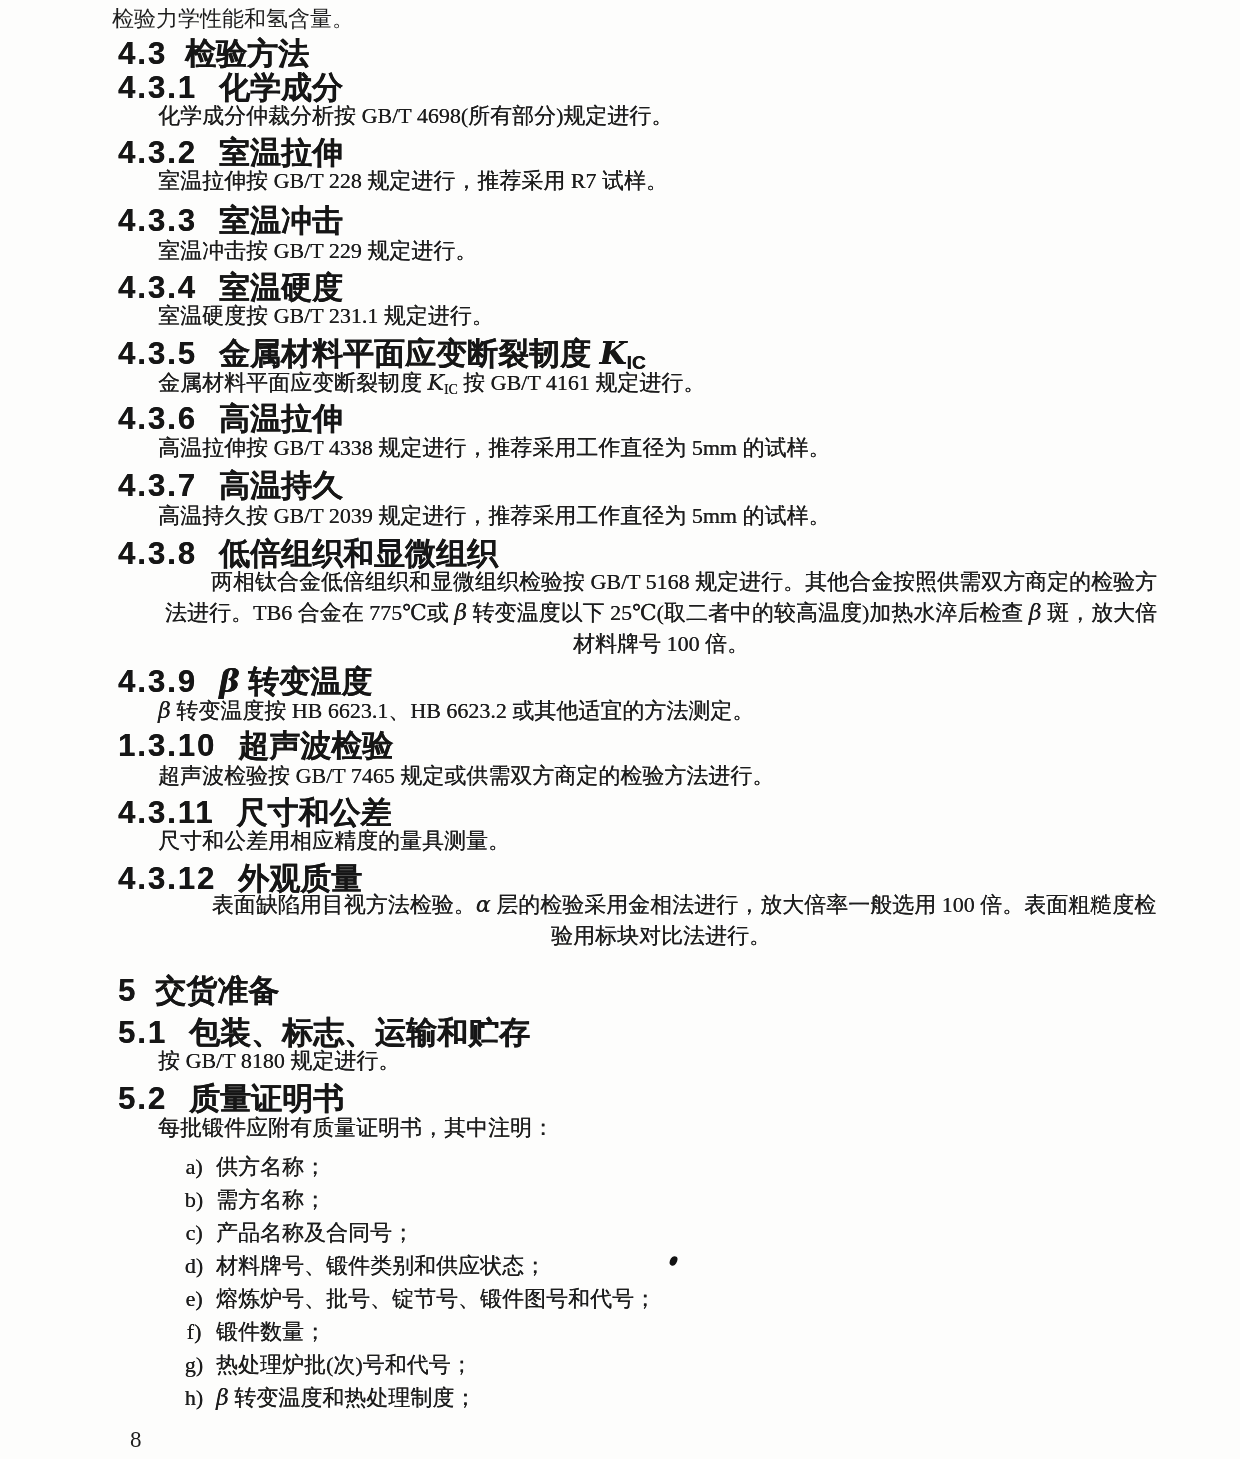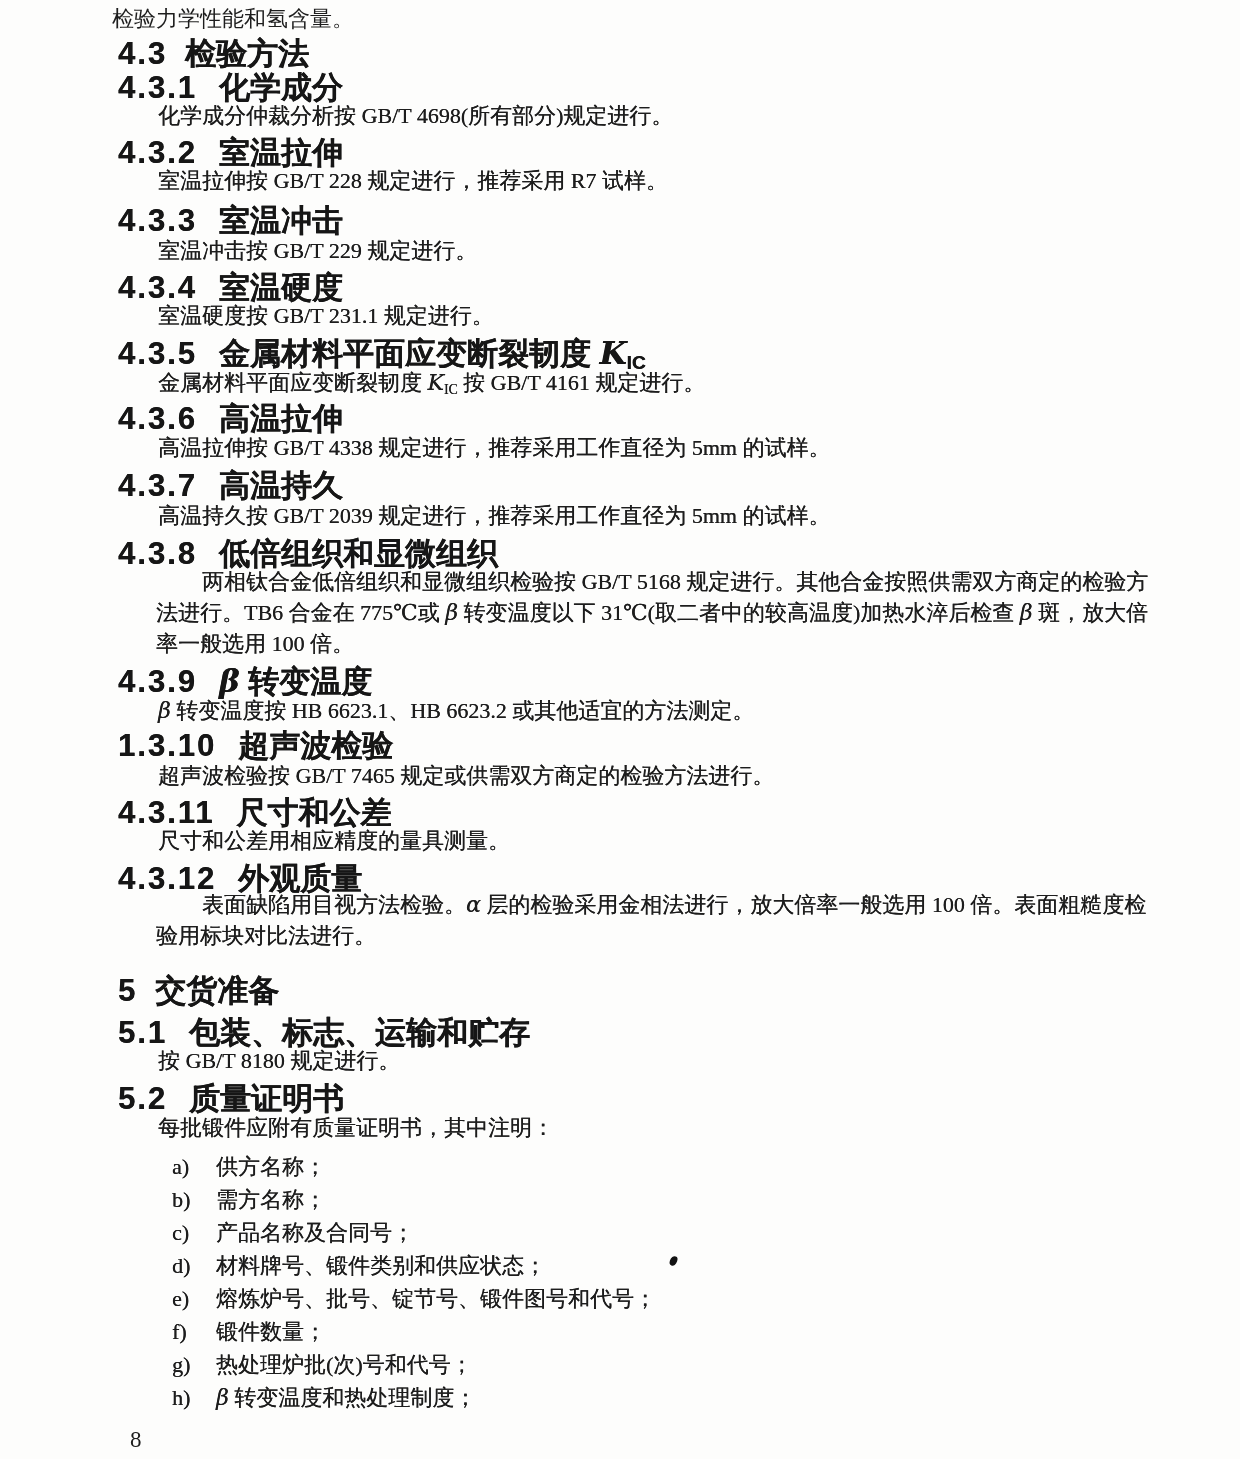--- a/index.html
+++ b/index.html
@@ -3,20 +3,21 @@
 <meta charset="utf-8">
 <style>
   html,body{margin:0;padding:0;background:#ffffff;}
   .page{
     position:relative;
     width:1240px;height:1459px;
     background:#fdfdfc;
     overflow:hidden;
     font-family:"Liberation Serif","DejaVu Serif","DejaVu Sans",serif;
     color:#1d1d1d;
+    text-align:center;
   }
   .content{position:absolute;left:112px;top:0;width:1020px;}
   .row{position:absolute;line-height:30px;white-space:nowrap;font-size:22px;}
   .h2,.h3{
     font-family:"Liberation Sans","DejaVu Sans",sans-serif;
     font-weight:700;font-size:31px;color:#161616;left:6px;
     text-shadow:0.3px 0 0 currentColor;
   }
   .num{letter-spacing:2px;margin-right:22px;}
   .h2 .num{margin-right:18px;}
@@ -64,22 +65,22 @@
 
     <div class="row h3" style="top:404px"><span class="num">4.3.6</span><span>高温拉伸</span></div>
     <div class="row p" style="top:433px">高温拉伸按 GB/T 4338 规定进行，推荐采用工作直径为 5mm 的试样。</div>
 
     <div class="row h3" style="top:471px"><span class="num">4.3.7</span><span>高温持久</span></div>
     <div class="row p" style="top:501px">高温持久按 GB/T 2039 规定进行，推荐采用工作直径为 5mm 的试样。</div>
 
     <div class="row h3" style="top:539px"><span class="num">4.3.8</span><span>低倍组织和显微组织</span></div>
     <div class="pwrap" style="top:566px">
       <div class="pline first"><span>两相钛合金低倍组织和显微组织检验按 GB/T 5168 规定进行。其他合金按照供需双方商定的检验方</span></div>
-      <div class="pline"><span>法进行。TB6 合金在 775℃或 </span><span class="gk">β</span><span> 转变温度以下 31℃(取二者中的较高温度)加热水淬后检查 </span><span class="gk">β</span><span> 斑，放大倍</span></div>
-      <div class="pline"><span>率一般选用 100 倍。</span></div>
+      <div class="pline"><span>法进行。TB6 合金在 775℃或 </span><span class="gk">β</span><span> 转变温度以下 25℃(取二者中的较高温度)加热水淬后检查 </span><span class="gk">β</span><span> 斑，放大倍</span></div>
+      <div class="pline"><span>材料牌号 100 倍。</span></div>
     </div>
 
     <div class="row h3" style="top:666px"><span class="num">4.3.9</span><span class="gkb">β</span><span> 转变温度</span></div>
     <div class="row p" style="top:696px"><span class="gk">β</span><span> 转变温度按 HB 6623.1、HB 6623.2 或其他适宜的方法测定。</span></div>
 
     <div class="row h3" style="top:731px"><span class="num">1.3.10</span><span>超声波检验</span></div>
     <div class="row p" style="top:761px">超声波检验按 GB/T 7465 规定或供需双方商定的检验方法进行。</div>
 
     <div class="row h3" style="top:798px"><span class="num">4.3.11</span><span>尺寸和公差</span></div>
     <div class="row p" style="top:826px">尺寸和公差用相应精度的量具测量。</div>

